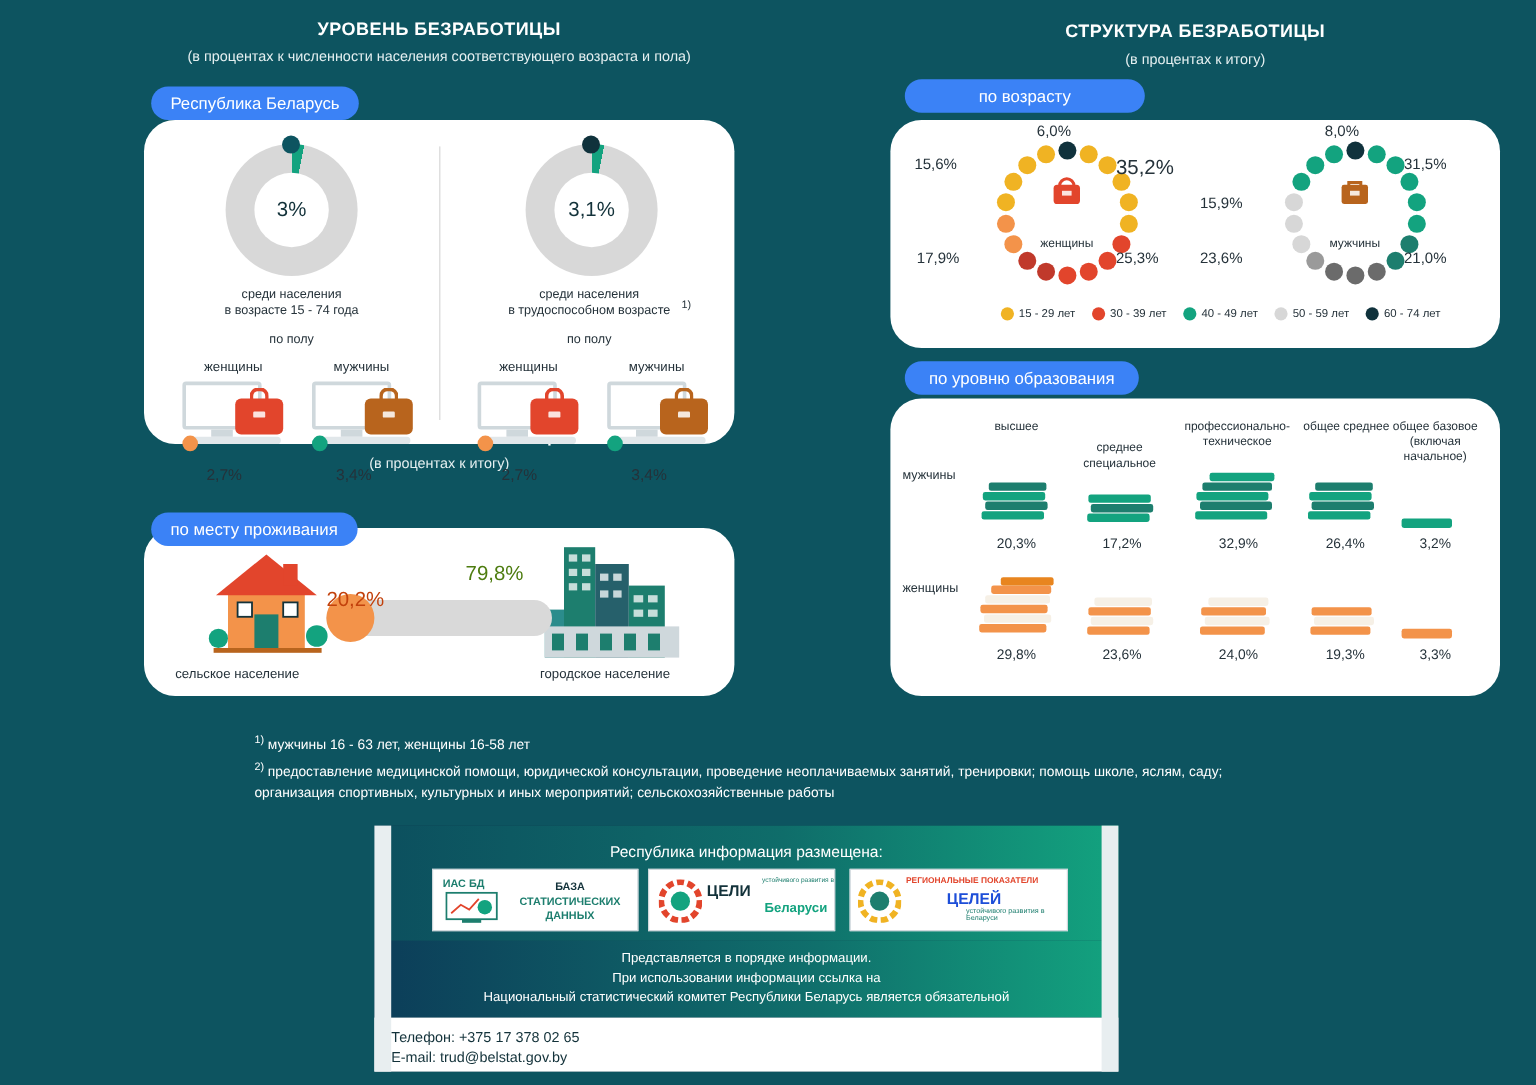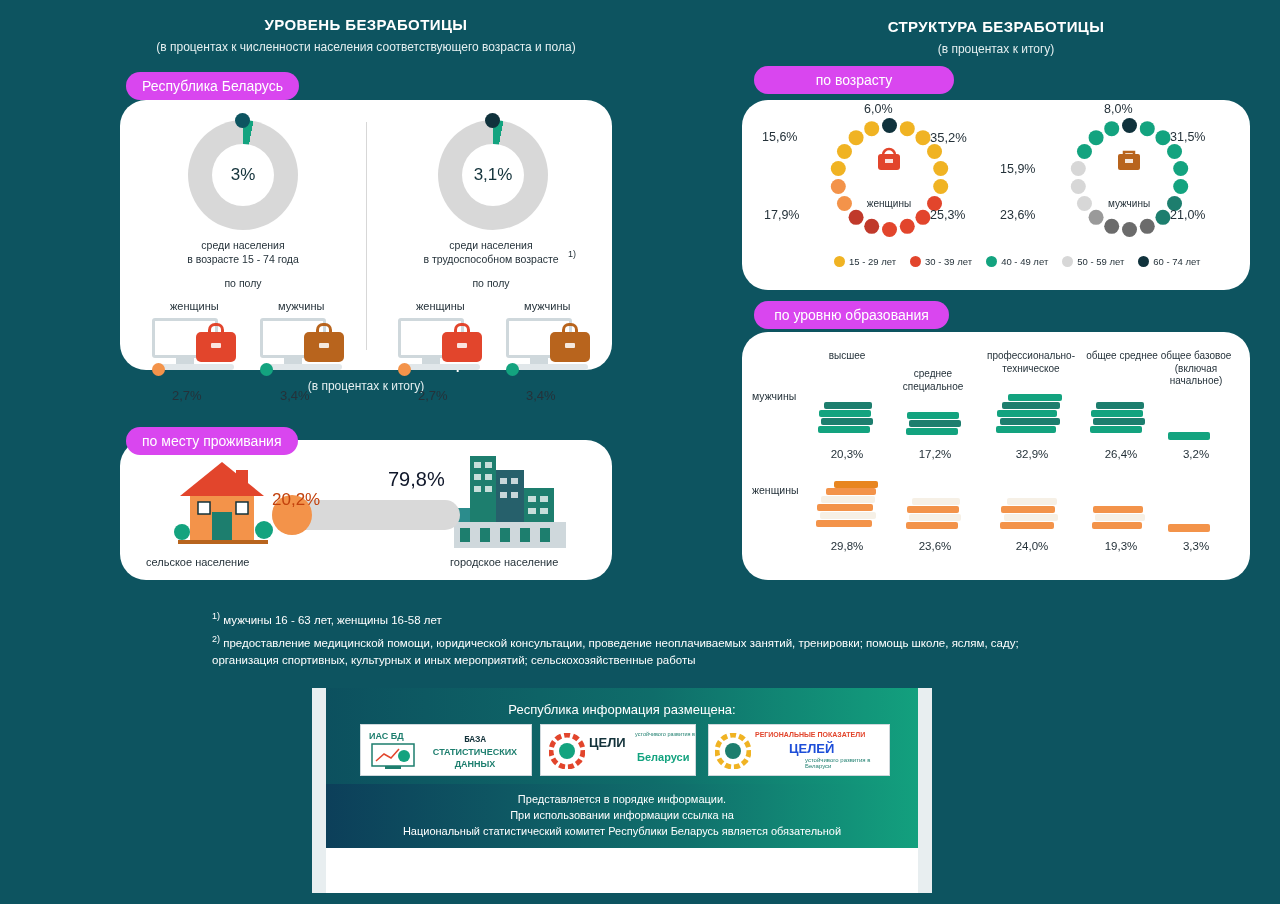--- a/index.html
+++ b/index.html
@@ -6,21 +6,21 @@
   body {
     width: 1280px; height: 904px;
     background: #0d5460;
     font-family: "Liberation Sans", sans-serif;
     color: #ffffff;
     position: relative;
     overflow: hidden;
   }
   .card { background: #ffffff; border-radius: 26px; position: absolute; }
   .tag {
-    background: #d946ef; color: #fff; border-radius: 14px;
+    background: #3b82f6; color: #fff; border-radius: 14px;
     font-size: 14px; padding: 6px 16px; display: inline-block;
     position: absolute; z-index: 5;
   }
   .sec-title {
     position: absolute; text-align: center; font-weight: bold;
     font-size: 15px; letter-spacing: .4px; color: #ffffff;
   }
   .sec-sub {
     position: absolute; text-align: center; font-size: 12px; color: #e4eff0;
   }
@@ -260,21 +260,21 @@
         <rect x="30" y="80" width="10" height="14"></rect>
       <rect x="50" y="80" width="10" height="14"></rect>
         <rect x="70" y="80" width="10" height="14"></rect>
       <rect x="90" y="80" width="10" height="14"></rect>
     </g>
   </svg>
 
   <div class="bar-track" style="left:152px; top:60px; width:188px;"></div>
   <div class="bar-knob" style="left:152px; top:55px;"></div>
   <div class="pct" style="left:152px; top:28px; font-size:17px; color:#c2410c;margin-top:22px;">20,2%</div>
-  <div class="pct" style="left:268px; top:28px; font-size:20px; color:#0f172a;">79,8%</div>
+  <div class="pct" style="left:268px; top:28px; font-size:17px; color:#4d7c0f;">79,8%</div>
   <div class="lbl" style="left:26px; top:116px;">сельское население</div>
   <div class="lbl" style="left:330px; top:116px;">городское население</div>
 </div>
 
 <div class="tag" style="left:754px; top:66px; min-width:200px; text-align:center;">по возрасту</div>
 <div class="card" id="card-age">
 
   <div class="ring" style="left:88px; top:18px;">
     <div class="ring-center">
       <svg width="30" height="26" viewBox="0 0 30 26">
@@ -297,21 +297,21 @@
     <i style="transform: rotate(200deg) translate(0,-52px) rotate(-200deg); background:#c0392b;"></i>
     <i style="transform: rotate(220deg) translate(0,-52px) rotate(-220deg); background:#c0392b;"></i>
     <i style="transform: rotate(240deg) translate(0,-52px) rotate(-240deg); background:#f3934a;"></i>
     <i style="transform: rotate(260deg) translate(0,-52px) rotate(-260deg); background:#f3934a;"></i>
     <i style="transform: rotate(280deg) translate(0,-52px) rotate(-280deg); background:#f0b323;"></i>
     <i style="transform: rotate(300deg) translate(0,-52px) rotate(-300deg); background:#f0b323;"></i>
     <i style="transform: rotate(320deg) translate(0,-52px) rotate(-320deg); background:#f0b323;"></i>
     <i style="transform: rotate(340deg) translate(0,-52px) rotate(-340deg); background:#f0b323;"></i>
   </div>
   <div class="pct" style="left:122px; top:2px; color:#25323a; font-size:12.5px;">6,0%</div>
-  <div class="pct" style="left:188px; top:30px; color:#25323a; font-size:13px;">35,2%</div>
+  <div class="pct" style="left:188px; top:30px; color:#25323a; font-size:17px;">35,2%</div>
   <div class="pct" style="left:188px; top:108px; color:#25323a; font-size:12.5px;">25,3%</div>
   <div class="pct" style="left:22px; top:108px; color:#25323a; font-size:12.5px;">17,9%</div>
   <div class="pct" style="left:20px; top:30px; color:#25323a; font-size:12.5px;">15,6%</div>
 
   <div class="ring" style="left:328px; top:18px;">
     <div class="ring-center">
       <svg width="30" height="26" viewBox="0 0 30 26">
         <path d="M10 9 v-3 h10 v3" fill="none" stroke="#b8641d" stroke-width="2.5"></path>
         <rect x="4" y="8" width="22" height="16" rx="2" fill="#b8641d"></rect>
         <rect x="11" y="13" width="8" height="4" fill="#fff" opacity=".85"></rect>
@@ -468,21 +468,21 @@
 
   <div class="logo-box" style="left:48px; top:36px; width:172px; height:52px;">
     <div style="position:absolute;left:8px;top:6px;font-size:9px;color:#1d7e6e;font-weight:bold;">ИАС БД</div>
     <svg style="position:absolute;left:10px;top:18px;" width="46" height="28" viewBox="0 0 46 28">
       <rect x="1" y="1" width="42" height="22" fill="#fff" stroke="#1d7e6e" stroke-width="1.5"></rect>
       <polyline points="5,18 13,11 20,15 28,6" fill="none" stroke="#e2452c" stroke-width="1.5"></polyline>
       <circle cx="33" cy="13" r="6" fill="#13a37f"></circle>
       <rect x="14" y="23" width="16" height="3" fill="#1d7e6e"></rect>
     </svg>
     <div style="position:absolute;left:62px;top:8px;width:104px;text-align:center;font-size:9px;font-weight:bold;color:#1d7e6e;line-height:1.35;">
-      <span style="color:#13323a;font-family:Liberation Mono, monospace;">БАЗА</span><br>
+      <span style="color:#13323a;">БАЗА</span><br>
       <span>СТАТИСТИЧЕСКИХ</span><br>
       <span>ДАННЫХ</span>
     </div>
   </div>
 
   <div class="logo-box" style="left:228px; top:36px; width:156px; height:52px;">
     <svg style="position:absolute;left:8px;top:8px;" width="36" height="36" viewBox="0 0 36 36">
       <circle cx="18" cy="18" r="16" fill="none" stroke="#e2452c" stroke-width="5" stroke-dasharray="6 3"></circle>
       <circle cx="18" cy="18" r="8" fill="#13a37f"></circle>
     </svg>
@@ -500,13 +500,17 @@
     <div style="position:absolute;left:46px;top:16px;font-size:13px;font-weight:bold;color:#1d4ed8;margin-left:34px;">ЦЕЛЕЙ</div>
     <div style="position:absolute;left:96px;top:32px;width:82px;font-size:6px;color:#1d7e6e;">устойчивого развития в Беларуси</div>
   </div>
 
   <div class="ban-note" style="top:104px;">
     <span>Представляется в порядке информации.</span><br>
     <span>При использовании информации ссылка на</span><br>
     <span>Национальный статистический комитет Республики Беларусь является обязательной</span>
   </div>
 
+  <div class="ban-contact" style="left:14px; top:168px;">
+    <span>Телефон: +375 17 378 02 65</span><br>
+    <span>E-mail: trud@belstat.gov.by</span>
+  </div>
 </div>
 
 </body></html>

